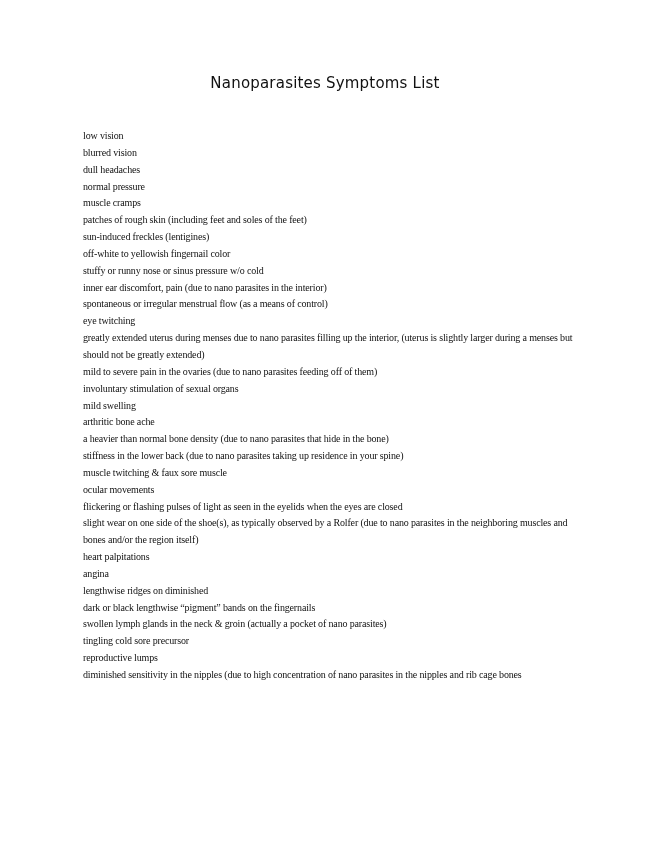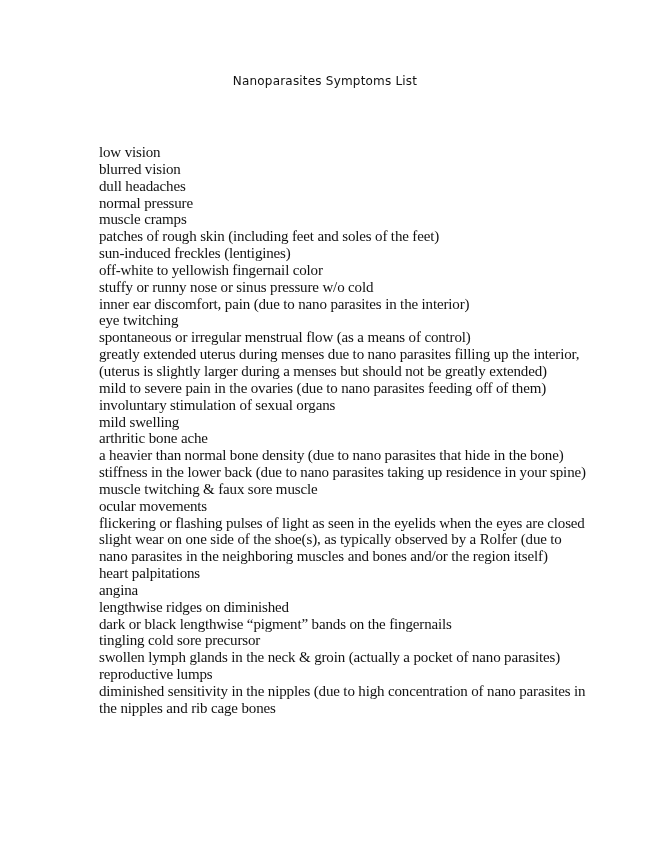--- a/index.html
+++ b/index.html
@@ -14,36 +14,36 @@
     overflow: hidden;
     color: #111111;
   }
   .page-title {
     position: absolute;
     top: 74px;
     left: 0;
     width: 650px;
     text-align: center;
     font-family: "DejaVu Sans", sans-serif;
-    font-size: 12px;
+    font-size: 15px;
     font-weight: normal;
     letter-spacing: 0.2px;
     margin: 0;
     color: #111;
   }
   .symptom-list {
     position: absolute;
     top: 128px;
     left: 83px;
     width: 492px;
-    margin: 16px;
+    margin: 0;
     padding: 0;
     list-style: none;
     font-family: "Liberation Serif", serif;
-    font-size: 15px;
+    font-size: 10px;
     line-height: 16.85px;
     color: #111;
     letter-spacing: -0.15px;
   }
   .symptom-list li {
     margin: 0;
     padding: 0;
   }
 </style>
 </head>
@@ -55,34 +55,34 @@
   <li>low vision</li>
   <li>blurred vision</li>
   <li>dull headaches</li>
   <li>normal pressure</li>
   <li>muscle cramps</li>
   <li>patches of rough skin (including feet and soles of the feet)</li>
   <li>sun-induced freckles (lentigines)</li>
   <li>off-white to yellowish fingernail color</li>
   <li>stuffy or runny nose or sinus pressure w/o cold</li>
   <li>inner ear discomfort, pain (due to nano parasites in the interior)</li>
+  <li>spontaneous or irregular menstrual flow (as a means of control)</li>
   <li>eye twitching</li>
-  <li>spontaneous or irregular menstrual flow (as a means of control)</li>
   <li>greatly extended uterus during menses due to nano parasites filling up the interior, (uterus is slightly larger during a menses but should not be greatly extended)</li>
   <li>mild to severe pain in the ovaries (due to nano parasites feeding off of them)</li>
   <li>involuntary stimulation of sexual organs</li>
   <li>mild swelling</li>
   <li>arthritic bone ache</li>
   <li>a heavier than normal bone density (due to nano parasites that hide in the bone)</li>
   <li>stiffness in the lower back (due to nano parasites taking up residence in your spine)</li>
   <li>muscle twitching &amp; faux sore muscle</li>
   <li>ocular movements</li>
   <li>flickering or flashing pulses of light as seen in the eyelids when the eyes are closed</li>
   <li>slight wear on one side of the shoe(s), as typically observed by a Rolfer (due to nano parasites in the neighboring muscles and bones and/or the region itself)</li>
   <li>heart palpitations</li>
   <li>angina</li>
   <li>lengthwise ridges on diminished</li>
   <li>dark or black lengthwise “pigment” bands on the fingernails</li>
+  <li>swollen lymph glands in the neck &amp; groin (actually a pocket of nano parasites)</li>
   <li>tingling cold sore precursor</li>
-  <li>swollen lymph glands in the neck &amp; groin (actually a pocket of nano parasites)</li>
   <li>reproductive lumps</li>
   <li>diminished sensitivity in the nipples (due to high concentration of nano parasites in the nipples and rib cage bones</li>
 </ul>
 
 </body></html>

